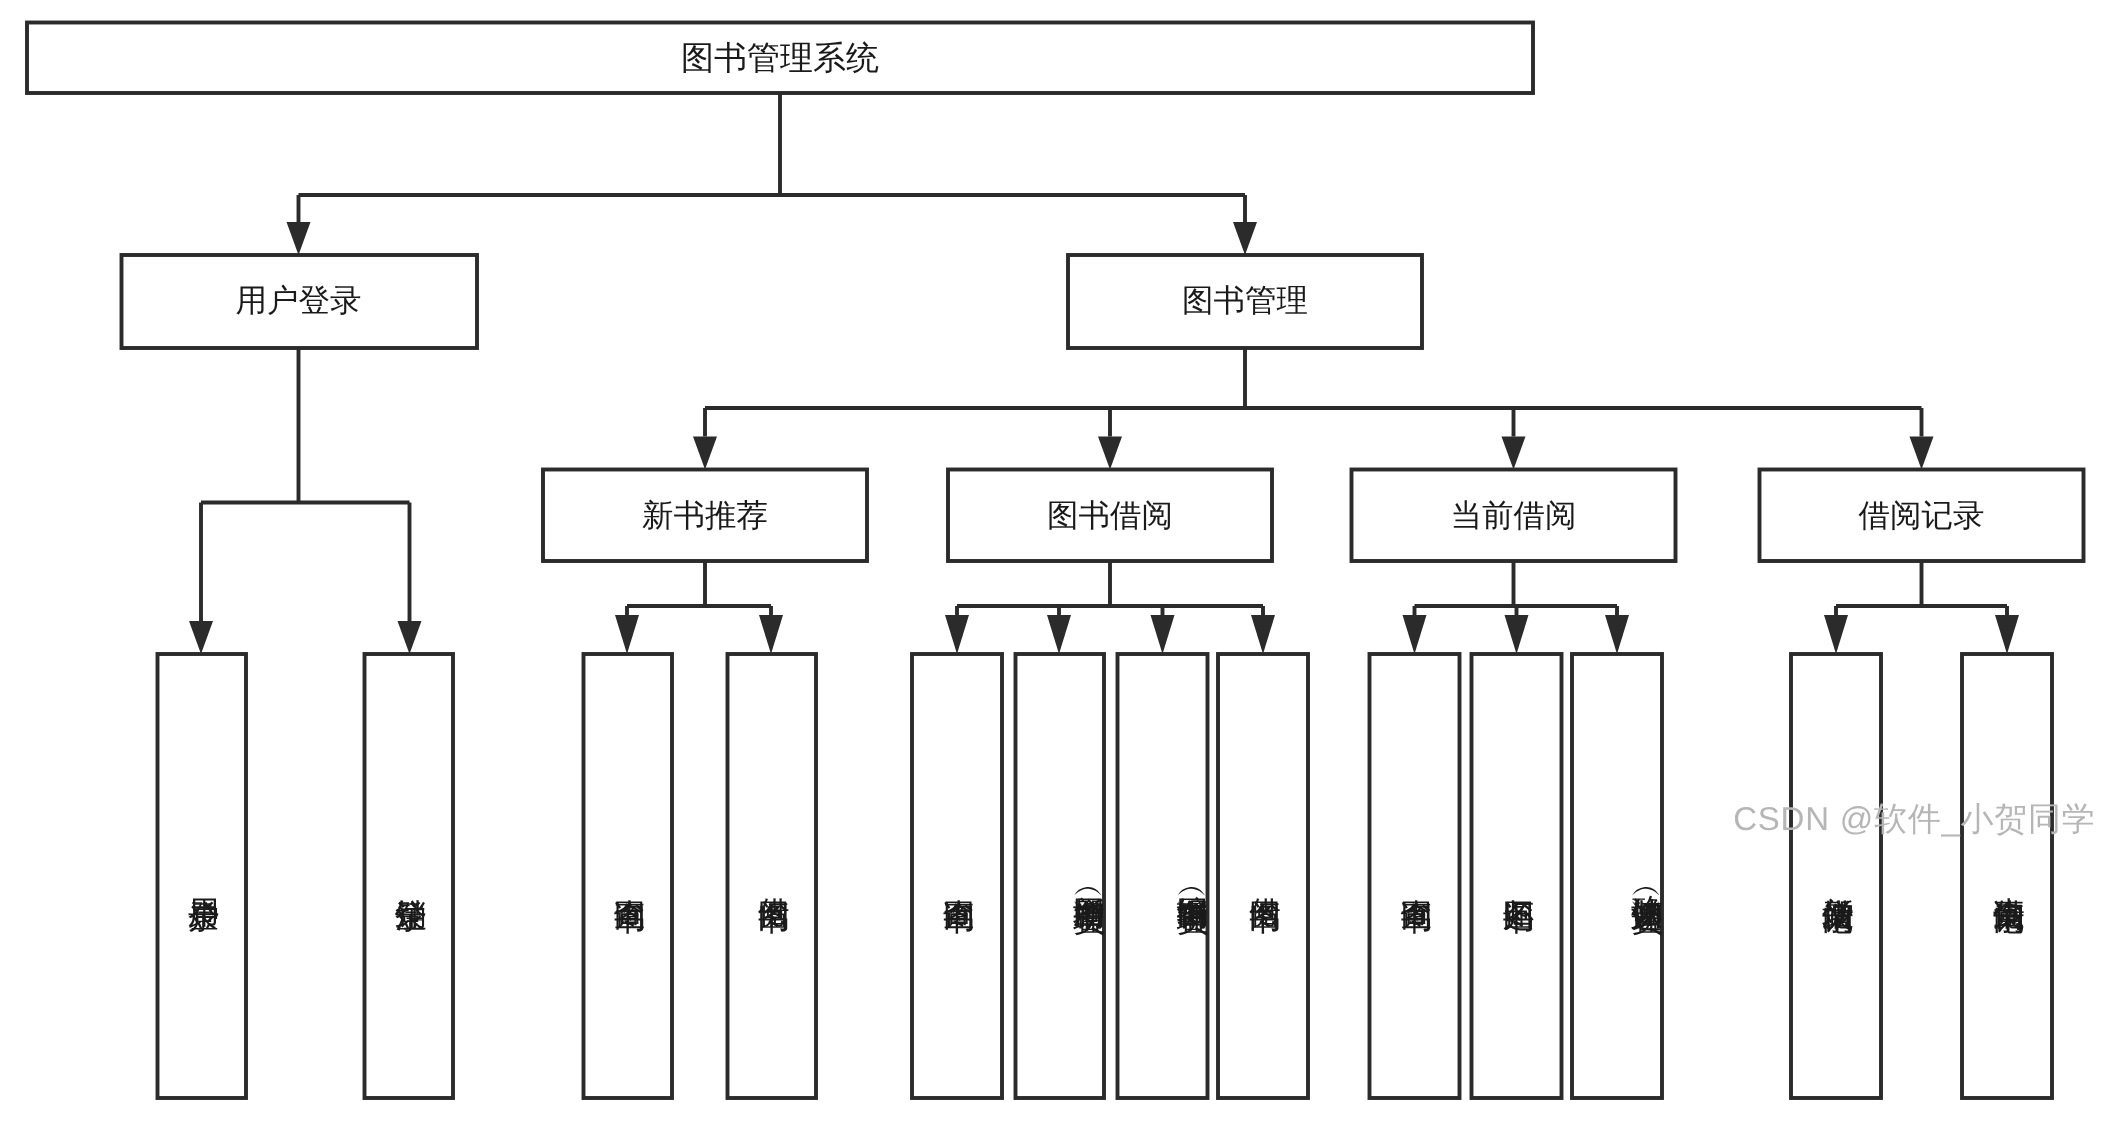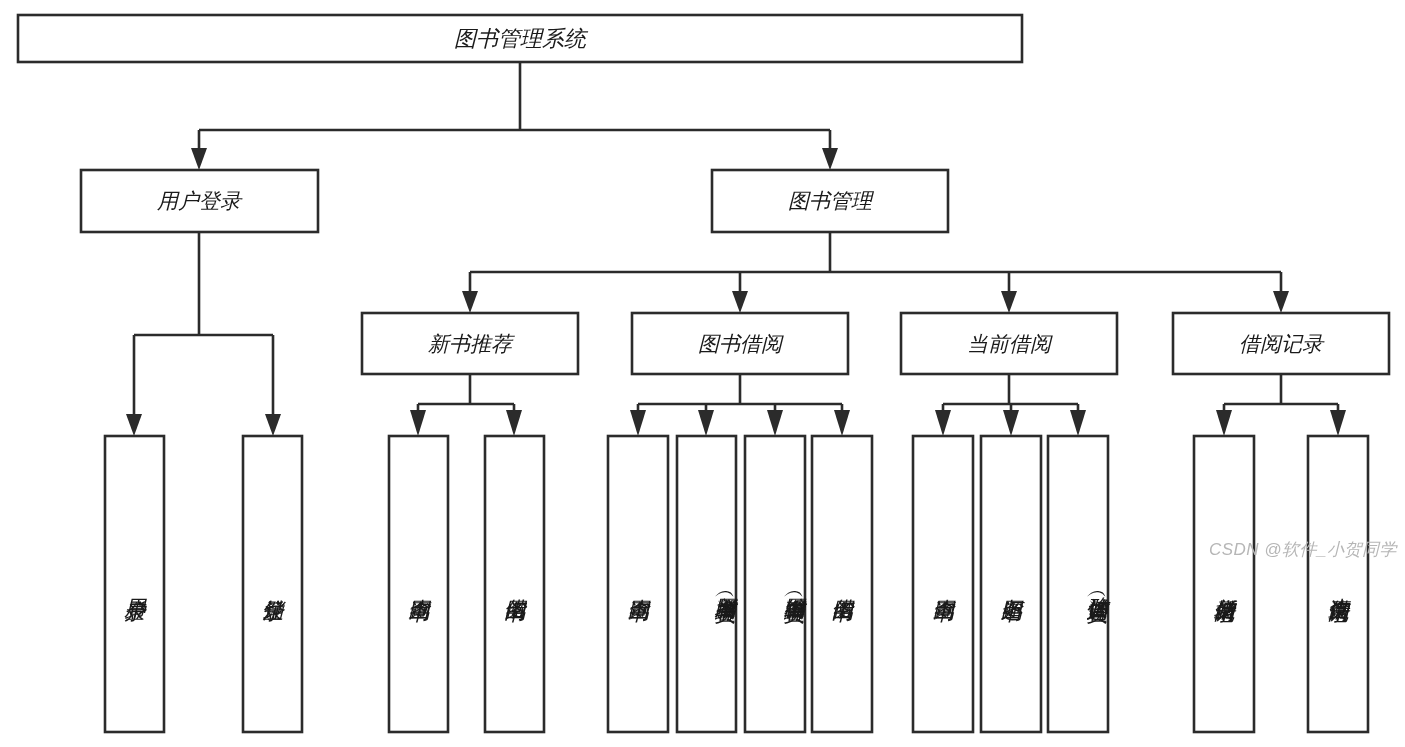--- a/index.html
+++ b/index.html
@@ -12,21 +12,20 @@
     width: 1405px;
     height: 747px;
     font-family: "Liberation Sans", "DejaVu Sans", sans-serif;
     overflow: hidden;
     position: relative;
   }
   #diagram-root {
     position: relative;
     width: 1405px;
     height: 566px;
-    font-style: italic;
   }
   svg.diagram-canvas {
     position: absolute;
     top: 0;
     left: 0;
     width: 1405px;
     height: 747px;
   }
   .node-box {
     fill: #ffffff;
@@ -69,21 +68,21 @@
     letter-spacing: 1px;
     white-space: nowrap;
     pointer-events: none;
     text-align: center;
   }
   .watermark {
     position: absolute;
     right: 8px;
     bottom: 5px;
     font-family: "Liberation Sans", "DejaVu Sans", sans-serif;
-    font-size: 17px;
+    font-size: 22px;
     color: #b6b6b6;
     letter-spacing: 0.5px;
     white-space: nowrap;
   }
 </style>
 </head>
 <body>
 
 <div id="diagram-root">
 

